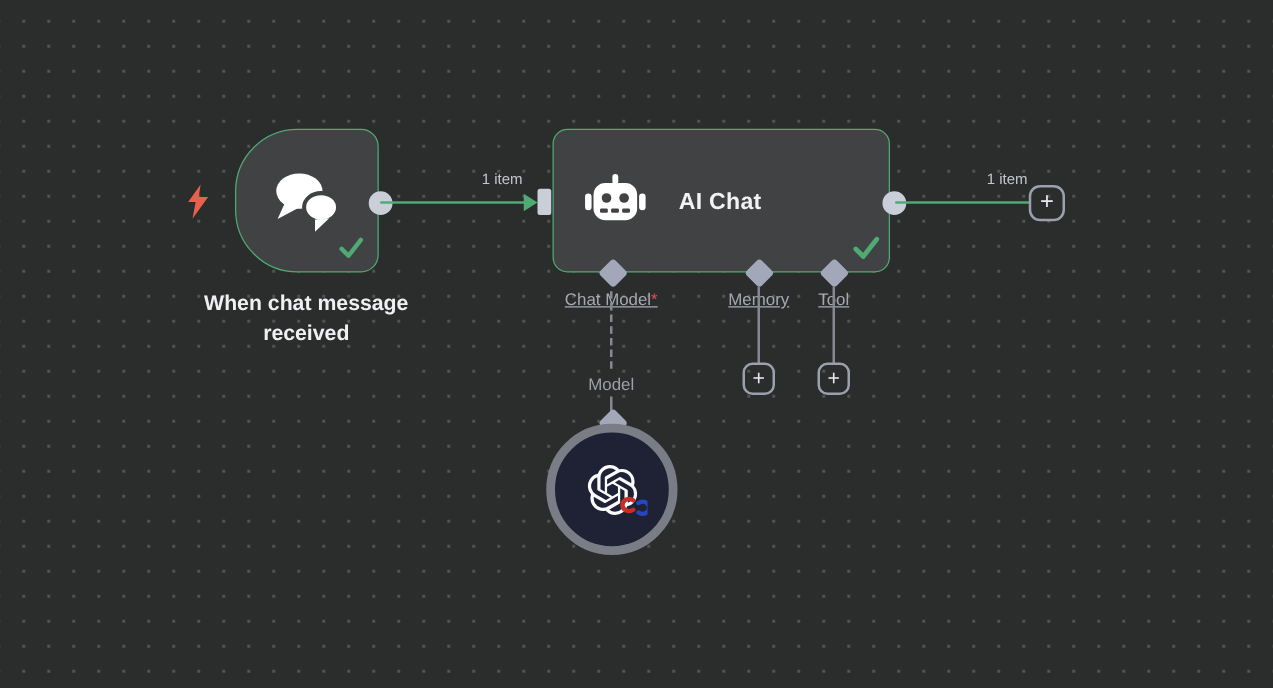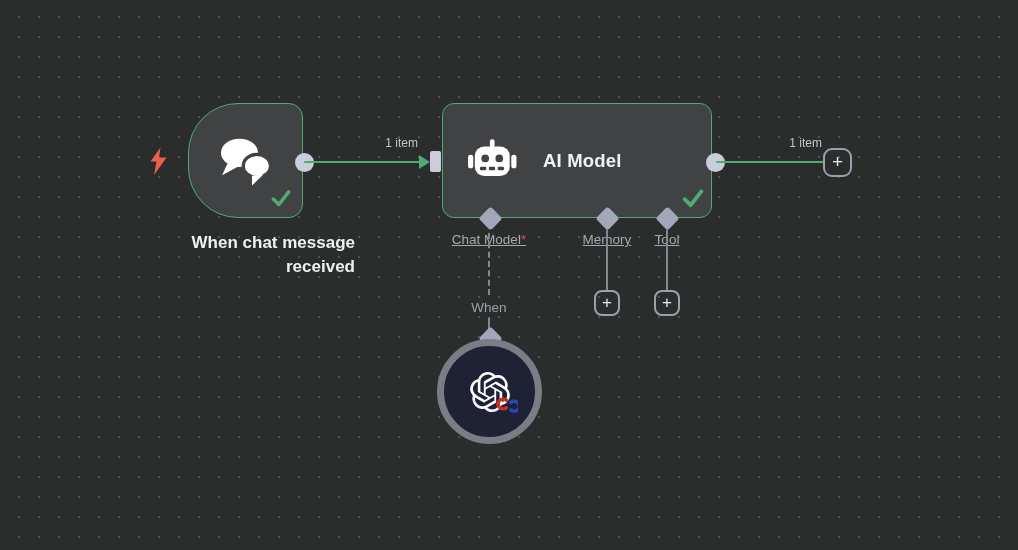--- a/index.html
+++ b/index.html
@@ -69,21 +69,21 @@
 
   
   .node-label {
     position: absolute;
     font-size: 17px;
     font-weight: 700;
     color: #eef0f1;
     text-align: center;
     line-height: 1.42;
   }
-  .label-trigger { left: 135px; top: 231px; width: 220px; text-align: right; }
+  .label-trigger { left: 135px; top: 231px; width: 220px; }
   .label-model   { left: 379px; top: 446px; width: 220px; }
 
   
   .hline { position: absolute; height: 2.4px; background: #4faa74; border-radius: 2px; }
   .edge1 { left: 304px; top: 160.5px; width: 124px; }
   .edge2 { left: 716px; top: 160.5px; width: 108px; }
   .arrowhead {
     position: absolute;
     left: 419px; top: 154.5px;
     width: 0; height: 0;
@@ -217,21 +217,21 @@
       <rect x="22" y="3" width="4.5" height="8" rx="2.2" fill="#ffffff"></rect>
       <rect x="7.5" y="10" width="33.5" height="28.5" rx="9" fill="#ffffff"></rect>
       <rect x="1" y="18" width="5" height="13" rx="2.5" fill="#ffffff"></rect>
       <rect x="42.5" y="18" width="5" height="13" rx="2.5" fill="#ffffff"></rect>
       <circle cx="17.5" cy="21.5" r="3.7" fill="#414244"></circle>
       <circle cx="31" cy="21.5" r="3.7" fill="#414244"></circle>
       <rect x="12.5" y="29.5" width="6" height="3.4" rx="1" fill="#414244"></rect>
       <rect x="21" y="29.5" width="6" height="3.4" rx="1" fill="#414244"></rect>
       <rect x="29.5" y="29.5" width="6" height="3.4" rx="1" fill="#414244"></rect>
     </svg>
-    <span class="agent-title">AI Model</span>
+    <span class="agent-title">AI Chat</span>
     <svg class="check check-agent" width="24" height="24" viewBox="0 0 20 20">
       <polyline points="3,11 8,16 17,4.5" fill="none" stroke="#4faa74" stroke-width="3.2" stroke-linecap="round" stroke-linejoin="round"></polyline>
     </svg>
   </div>
 
   <div class="ep-circle ep-out-agent"></div>
   <div class="hline edge2"></div>
   <div class="edge-label edge-label-2">1 item</div>
   <button class="plus-btn plus-big">+</button>
 
@@ -242,21 +242,21 @@
   <div class="port-label pl-chatmodel"><span>Chat Model</span><span class="required-marker">*</span></div>
   <div class="port-label pl-memory">Memory</div>
   <div class="port-label pl-tool">Tool</div>
 
   <div class="vline wire-memory"></div>
   <button class="plus-btn plus-memory">+</button>
   <div class="vline wire-tool"></div>
   <button class="plus-btn plus-tool">+</button>
 
   <div class="wire-model-dashed"></div>
-  <div class="model-wire-label">When</div>
+  <div class="model-wire-label">Model</div>
   <div class="vline wire-model-solid"></div>
   <div class="diamond dm-model-top"></div>
 
   <div class="node-model">
     <svg width="40" height="40" viewBox="0 0 24 24">
       <path fill="#fbfbfd" d="M22.2819 9.8211a5.9847 5.9847 0 0 0-.5157-4.9108 6.0462 6.0462 0 0 0-6.5098-2.9A6.0651 6.0651 0 0 0 4.9807 4.1818a5.9847 5.9847 0 0 0-3.9977 2.9 6.0462 6.0462 0 0 0 .7427 7.0966 5.98 5.98 0 0 0 .511 4.9107 6.051 6.051 0 0 0 6.5146 2.9001A5.9847 5.9847 0 0 0 13.2599 24a6.0557 6.0557 0 0 0 5.7718-4.2058 5.9894 5.9894 0 0 0 3.9977-2.9001 6.0557 6.0557 0 0 0-.7475-7.073zm-9.022 12.6081a4.4755 4.4755 0 0 1-2.8764-1.0408l.1419-.0804 4.7783-2.7582a.7948.7948 0 0 0 .3927-.6813v-6.7369l2.02 1.1686a.071.071 0 0 1 .038.052v5.5826a4.504 4.504 0 0 1-4.4945 4.4944zm-9.6607-4.1254a4.4708 4.4708 0 0 1-.5346-3.0137l.142.0852 4.783 2.7582a.7712.7712 0 0 0 .7806 0l5.8428-3.3685v2.3324a.0804.0804 0 0 1-.0332.0615L9.74 19.9502a4.4992 4.4992 0 0 1-6.1408-1.6464zM2.3408 7.8956a4.485 4.485 0 0 1 2.3655-1.9728V11.6a.7664.7664 0 0 0 .3879.6765l5.8144 3.3543-2.0201 1.1685a.0757.0757 0 0 1-.071 0l-4.8303-2.7865A4.504 4.504 0 0 1 2.3408 7.8956zm16.5963 3.8558L13.1038 8.364 15.1192 7.2a.0757.0757 0 0 1 .071 0l4.8303 2.7913a4.4944 4.4944 0 0 1-.6765 8.1042v-5.6772a.79.79 0 0 0-.407-.667zm2.0107-3.0231l-.142-.0852-4.7735-2.7818a.7759.7759 0 0 0-.7854 0L9.409 9.2297V6.8974a.0662.0662 0 0 1 .0284-.0615l4.8303-2.7866a4.4992 4.4992 0 0 1 6.6802 4.66zM8.3065 12.863l-2.02-1.1638a.0804.0804 0 0 1-.038-.0567V6.0742a4.4992 4.4992 0 0 1 7.3757-3.4537l-.142.0805L8.704 5.459a.7948.7948 0 0 0-.3927.6813zm1.0976-2.3654l2.602-1.4998 2.6069 1.4998v2.9994l-2.5974 1.4997-2.6067-1.4997z"></path>
     </svg>
     <svg class="langfuse-badge" viewBox="0 0 26 18">
       <path d="M14.5 4.2 A5.3 4.8 0 1 0 14.5 11.8" fill="none" stroke="#c92f27" stroke-width="3.6" stroke-linecap="round"></path>
       <path d="M18.8 6.4 A5.3 4.8 0 1 1 18.8 14" fill="none" stroke="#2448c0" stroke-width="3.6" stroke-linecap="round"></path>

